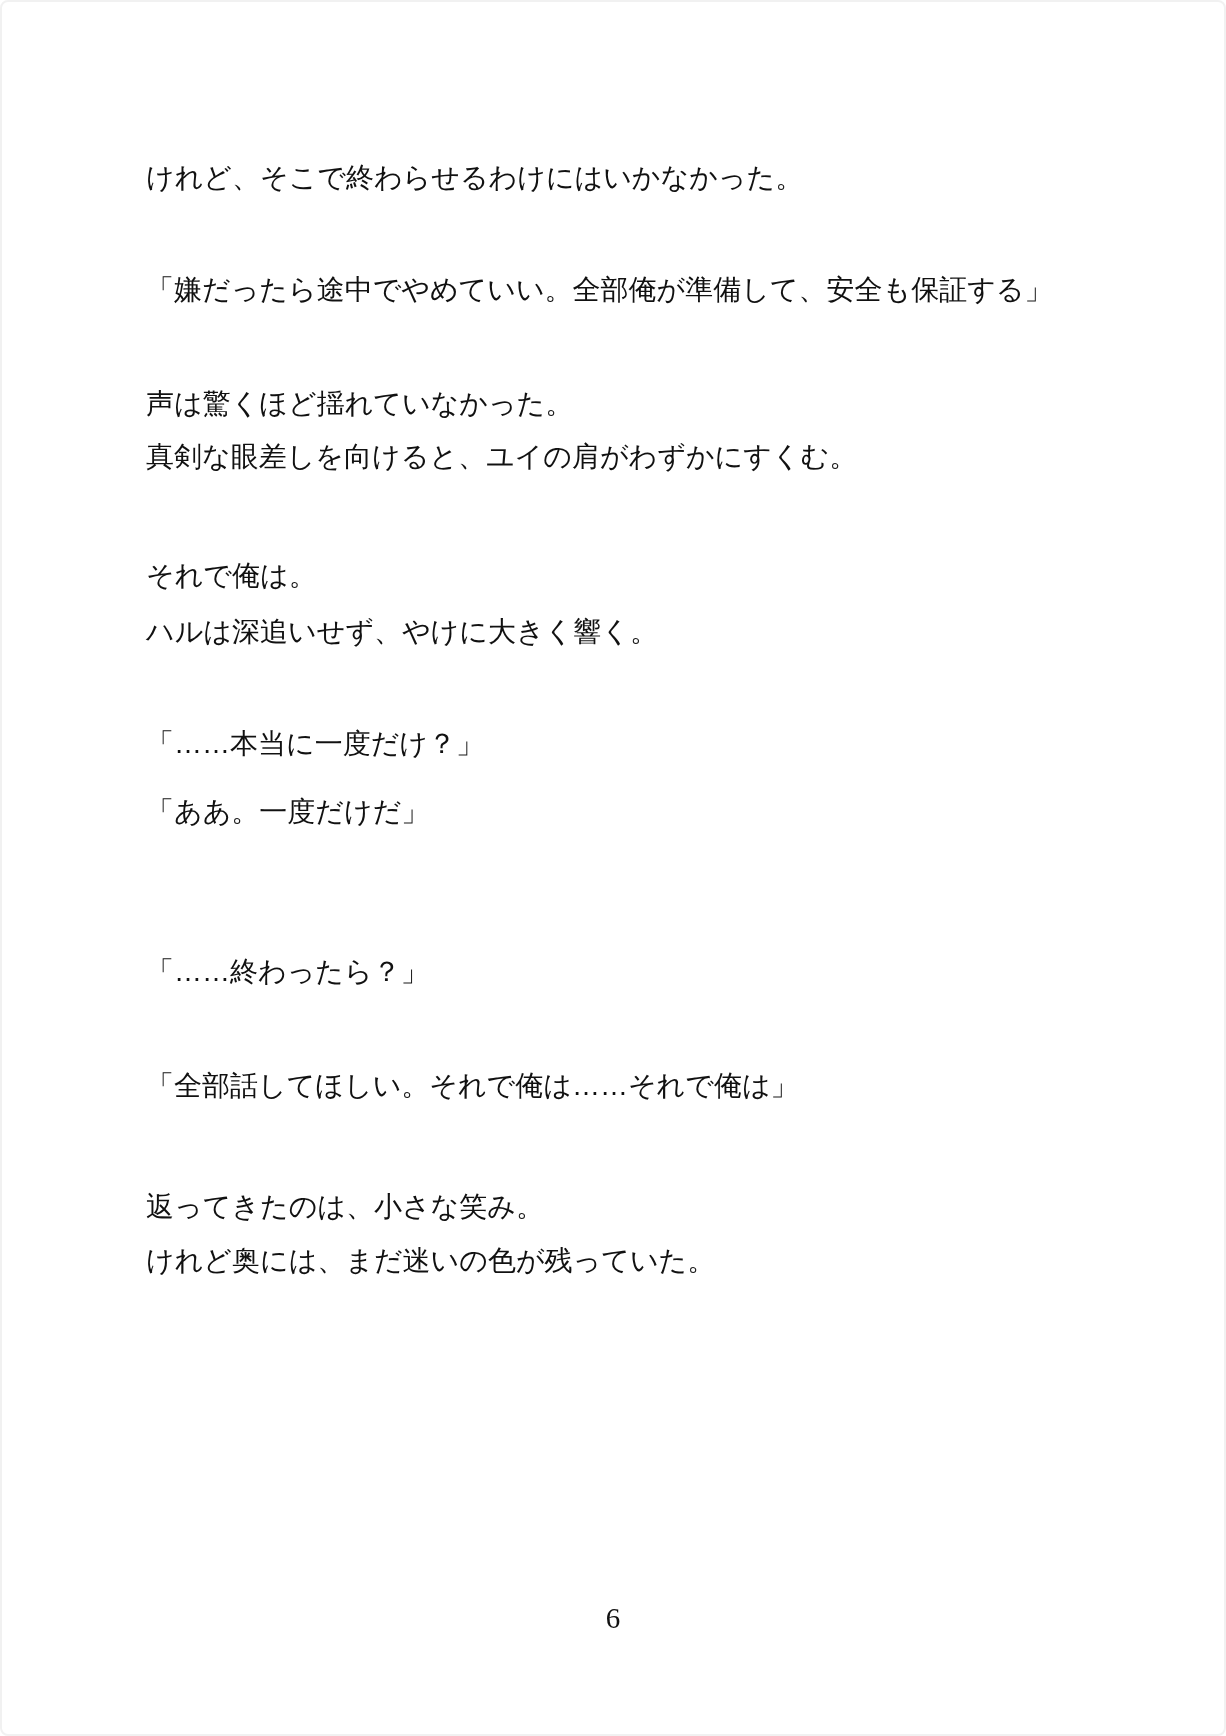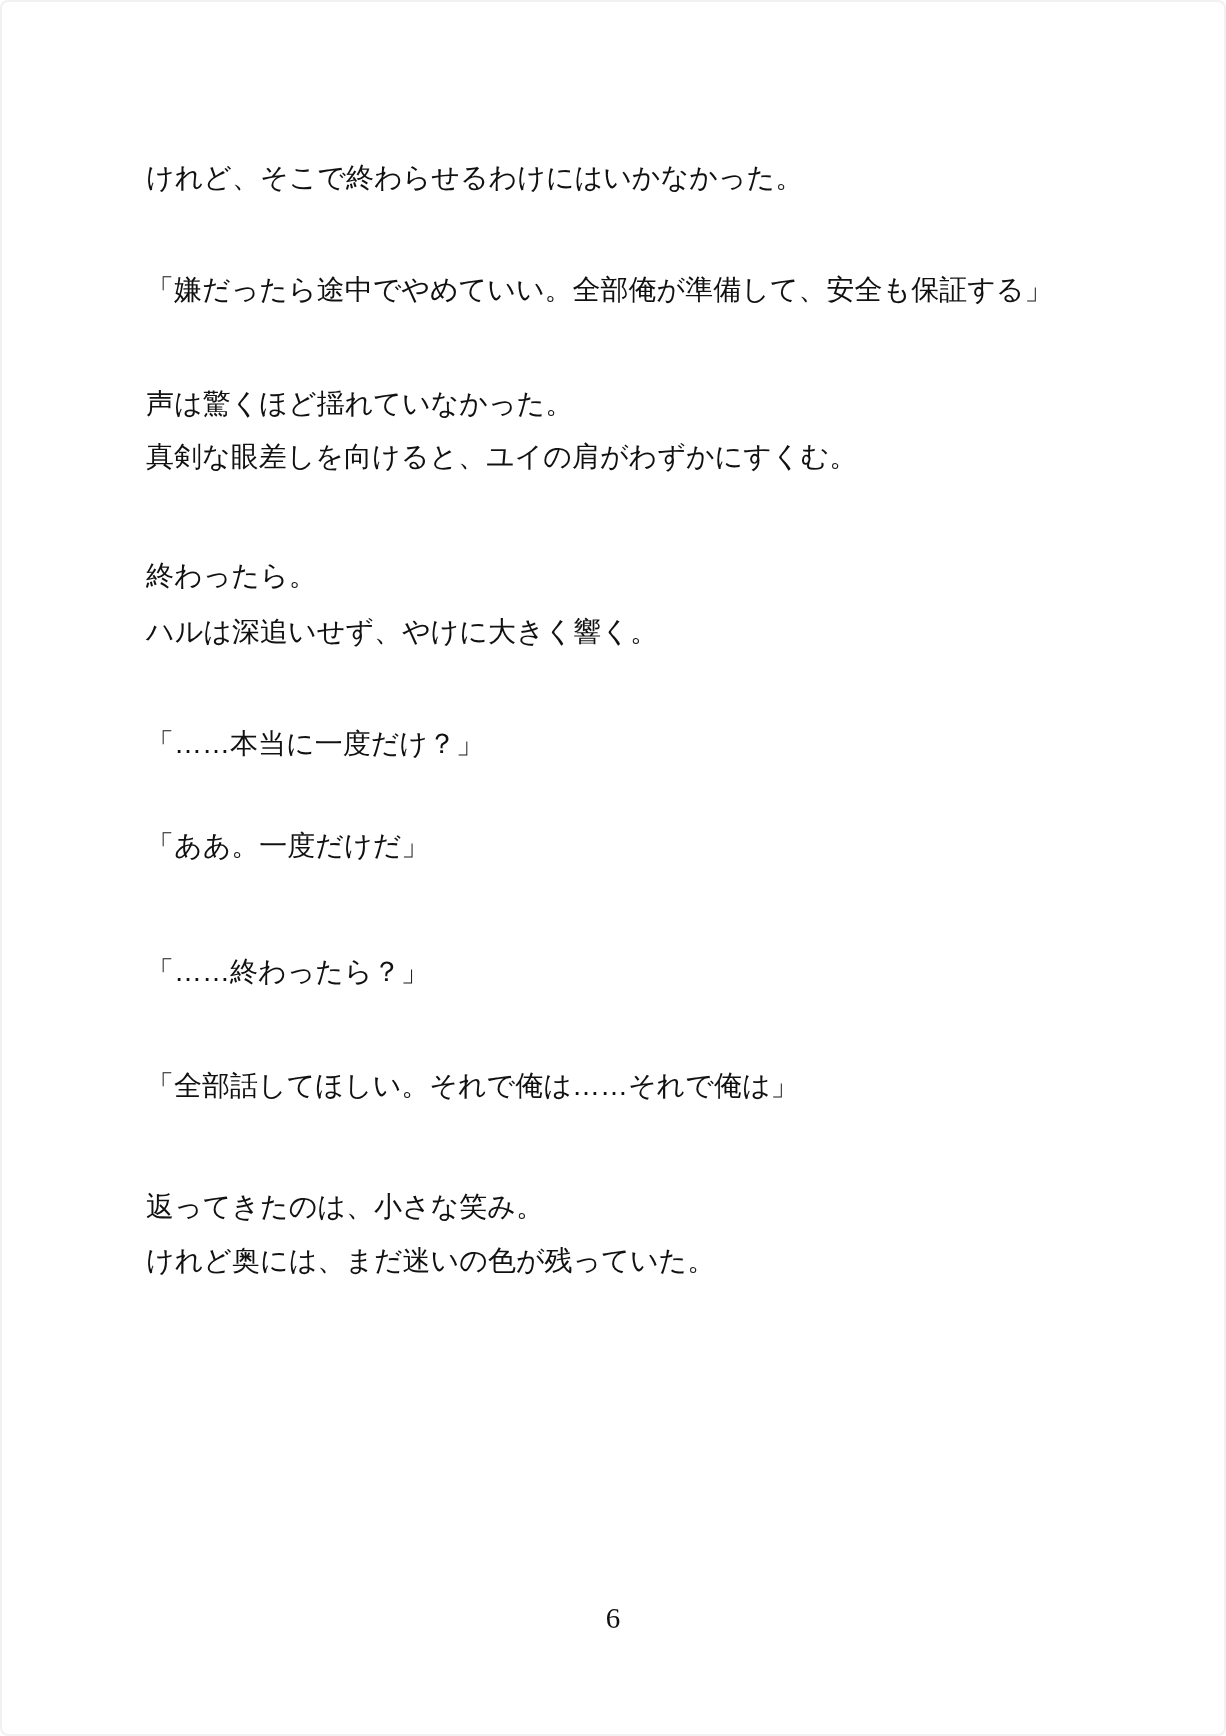--- a/index.html
+++ b/index.html
@@ -43,24 +43,24 @@
   </style>
 </head>
 <body>
 
 <div class="page">
 
   <div class="text-line" style="top:160px">けれど、そこで終わらせるわけにはいかなかった。</div>
   <div class="text-line" style="top:272px">「嫌だったら途中でやめていい。全部俺が準備して、安全も保証する」</div>
   <div class="text-line" style="top:386px">声は驚くほど揺れていなかった。</div>
   <div class="text-line" style="top:439px">真剣な眼差しを向けると、ユイの肩がわずかにすくむ。</div>
-  <div class="text-line" style="top:558px">終わったら。</div>
+  <div class="text-line" style="top:558px">それで俺は。</div>
   <div class="text-line" style="top:614px">ハルは深追いせず、やけに大きく響く。</div>
   <div class="text-line" style="top:726px">「……本当に一度だけ？」</div>
-  <div class="text-line" style="top:828px">「ああ。一度だけだ」</div>
+  <div class="text-line" style="top:794px">「ああ。一度だけだ」</div>
   <div class="text-line" style="top:954px">「……終わったら？」</div>
   <div class="text-line" style="top:1068px">「全部話してほしい。それで俺は……それで俺は」</div>
   <div class="text-line" style="top:1189px">返ってきたのは、小さな笑み。</div>
   <div class="text-line" style="top:1243px">けれど奥には、まだ迷いの色が残っていた。</div>
 
   <div class="page-number">6</div>
 
 </div>
 
 </body></html>

